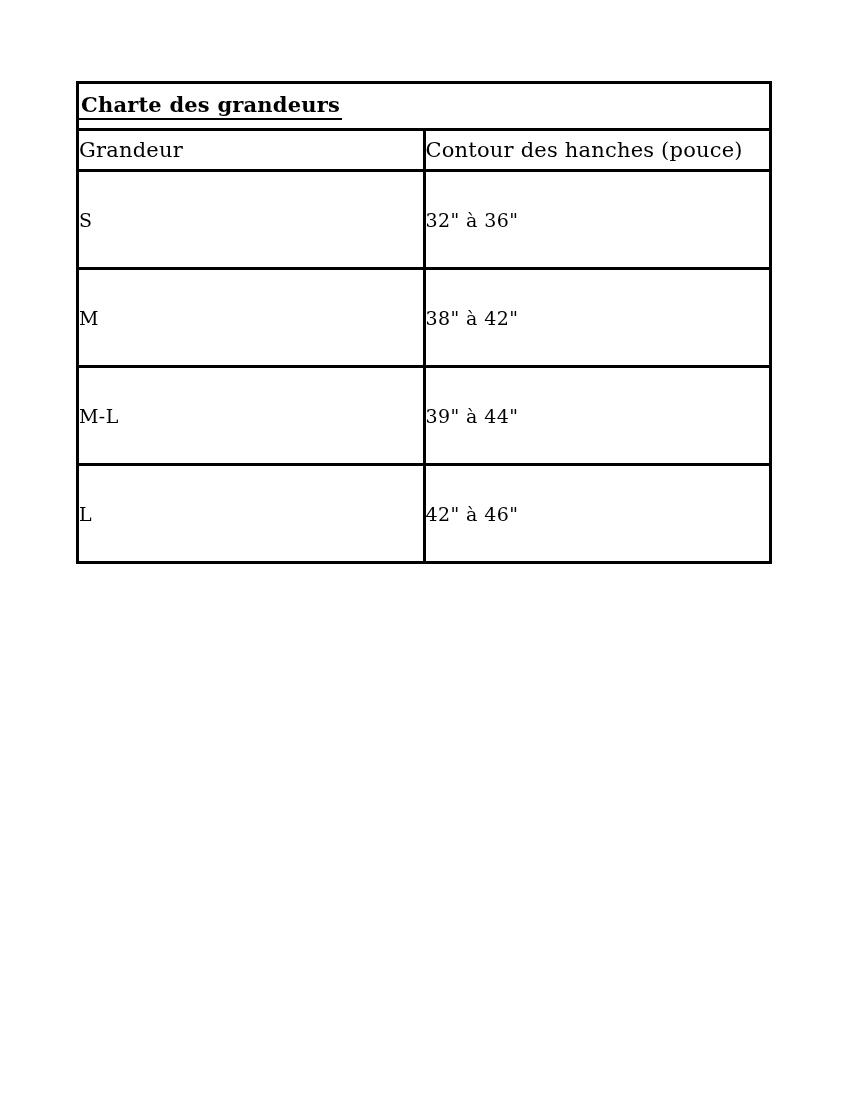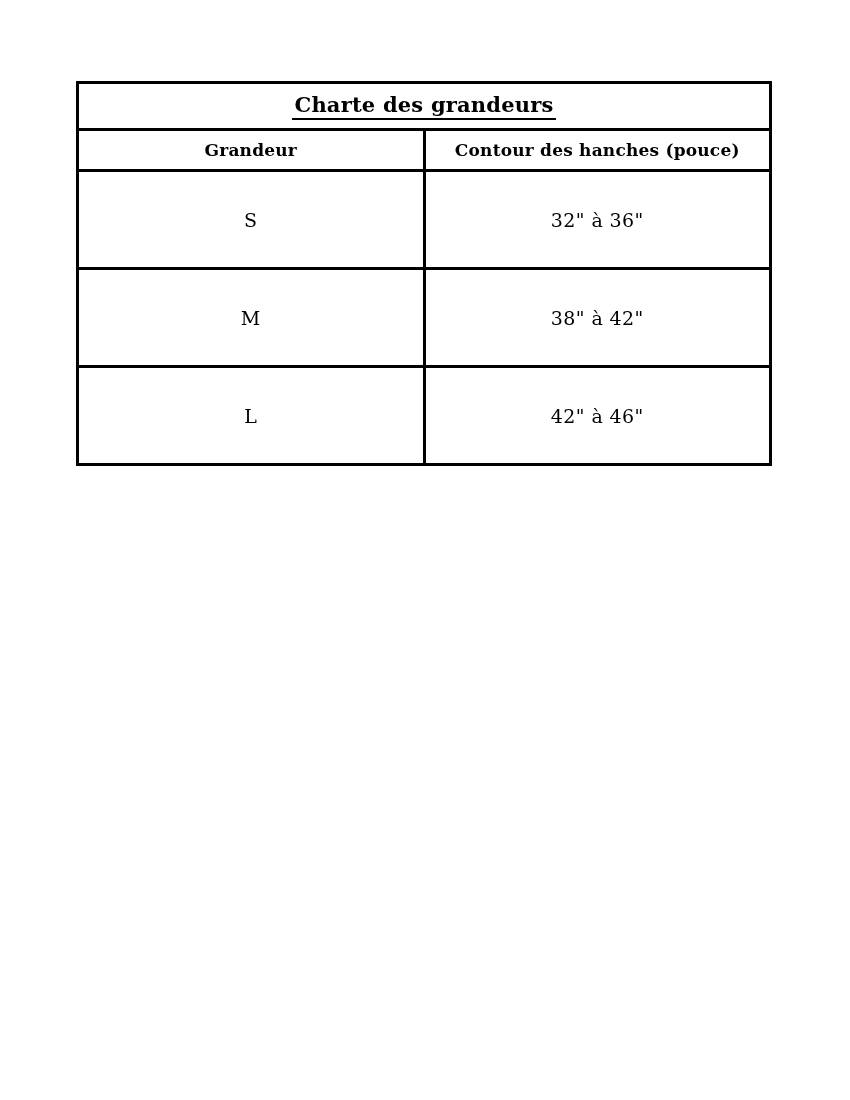--- a/index.html
+++ b/index.html
@@ -31,43 +31,43 @@
     top: 81px;
     width: 696px;
     border-collapse: collapse;
     table-layout: fixed;
     background: #ffffff;
   }
 
   .size-chart td,
   .size-chart th {
     border: 3px solid #000000;
-    text-align: center;
+    text-align: left;
     vertical-align: middle;
     padding: 0;
     background: #ffffff;
   }
 
   .title-cell {
     height: 44px;
     font-size: 21px;
     font-weight: bold;
     letter-spacing: 0.2px;
   }
   .title-text {
     display: inline-block;
     border-bottom: 2px solid #000000;
     padding: 0 2px 1px 2px;
     font-weight: bold;
   }
 
   .head-cell {
     height: 38px;
-    font-size: 17px;
-    font-weight: bold;
+    font-size: 21px;
+    font-weight: normal;
     letter-spacing: 0.2px;
   }
 
   .body-cell {
     height: 95px;
     font-size: 19px;
     font-weight: normal;
     letter-spacing: 0.4px;
   }
 
@@ -96,19 +96,23 @@
       </tr>
       <tr>
         <td class="body-cell col-size">S</td>
         <td class="body-cell col-hips">32" à 36"</td>
       </tr>
       <tr>
         <td class="body-cell col-size">M</td>
         <td class="body-cell col-hips">38" à 42"</td>
       </tr>
       <tr>
+        <td class="body-cell col-size">M-L</td>
+        <td class="body-cell col-hips">39" à 44"</td>
+      </tr>
+      <tr>
         <td class="body-cell col-size">L</td>
         <td class="body-cell col-hips">42" à 46"</td>
       </tr>
     </tbody>
   </table>
 
 </div>
 
 </body></html>

